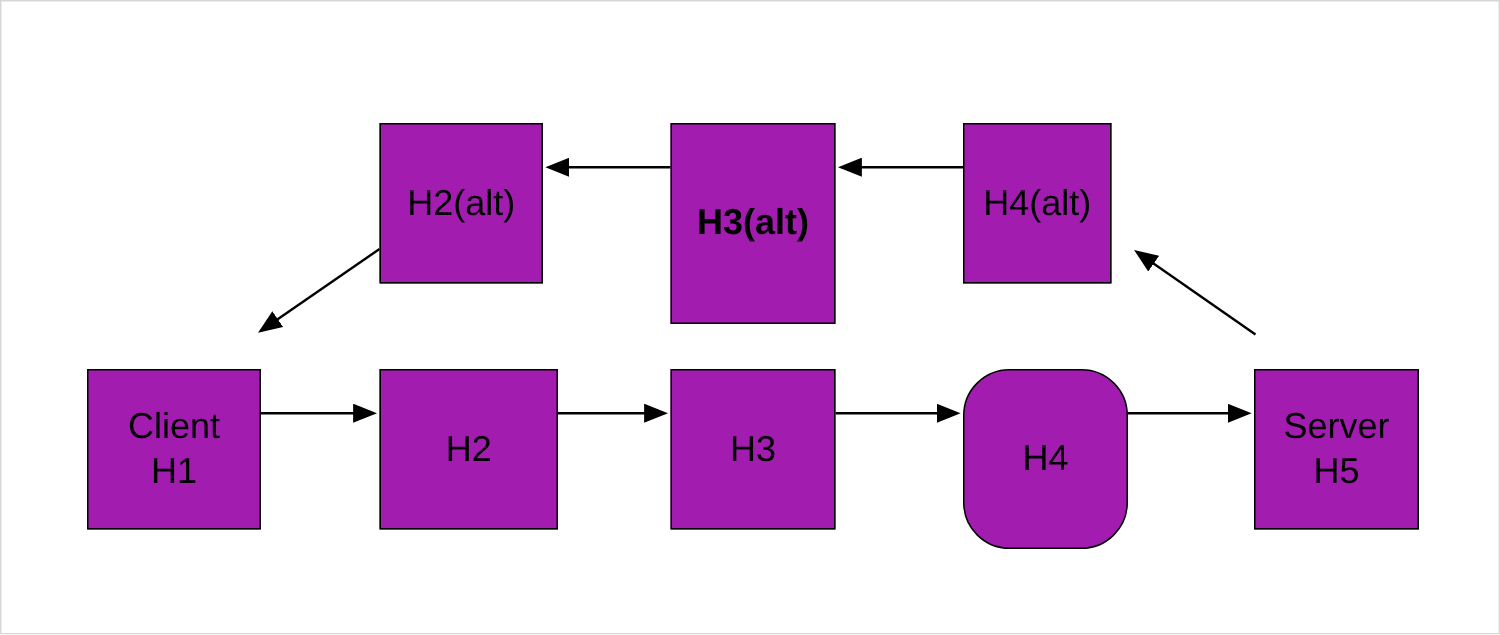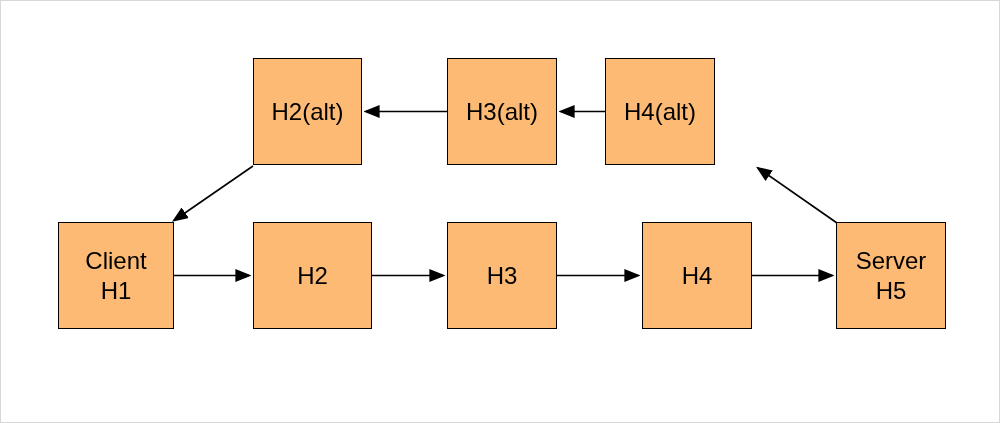--- a/index.html
+++ b/index.html
@@ -21,38 +21,39 @@
     position: absolute;
     left: 0;
     top: 0;
     width: 1000px;
     height: 423px;
   }
   .node {
     position: absolute;
     box-sizing: border-box;
     border: 1.5px solid #000000;
-    background: #fdba74;
+    background: #a21caf;
     display: flex;
     align-items: center;
     justify-content: center;
     text-align: center;
     font-size: 24px;
     line-height: 1.25;
     color: #000000;
     white-space: pre-line;
+    margin-top: 24px;
   }
   
   .n-h2alt    { left: 252px; top: 57px;  width: 109px; height: 107px; }
-  .n-h3alt    { left: 446px; top: 57px;  width: 110px; height: 107px; }
-  .n-h4alt    { left: 604px; top: 57px;  width: 110px; height: 107px; }
+  .n-h3alt    { left: 446px; top: 57px;  width: 110px; height: 134px; font-weight: bold; }
+  .n-h4alt    { left: 641px; top: 57px;  width: 99px; height: 107px; }
   .n-clienth1 { left: 57px;  top: 221px; width: 116px; height: 107px; }
   .n-h2       { left: 252px; top: 221px; width: 119px; height: 107px; }
   .n-h3       { left: 446px; top: 221px; width: 110px; height: 107px; }
-  .n-h4       { left: 641px; top: 221px; width: 110px; height: 107px; }
+  .n-h4       { left: 641px; top: 221px; width: 110px; height: 120px; border-radius: 31px; }
   .n-serverh5 { left: 835px; top: 221px; width: 110px; height: 107px; }
 </style>
 </head>
 <body>
 
 <div class="canvas">
 
   <svg class="edges-layer" viewBox="0 0 1000 423" xmlns="http://www.w3.org/2000/svg">
     <defs>
       <marker id="arrow" markerWidth="10" markerHeight="8" refX="8.5" refY="4" orient="auto" markerUnits="strokeWidth">

